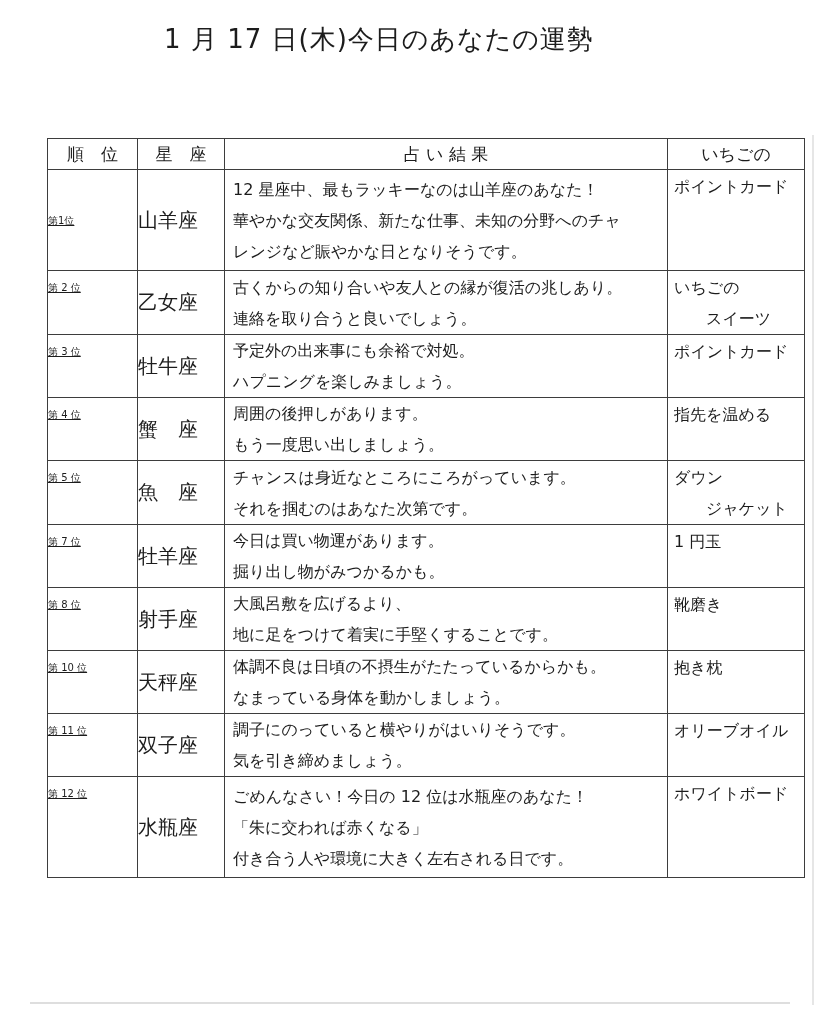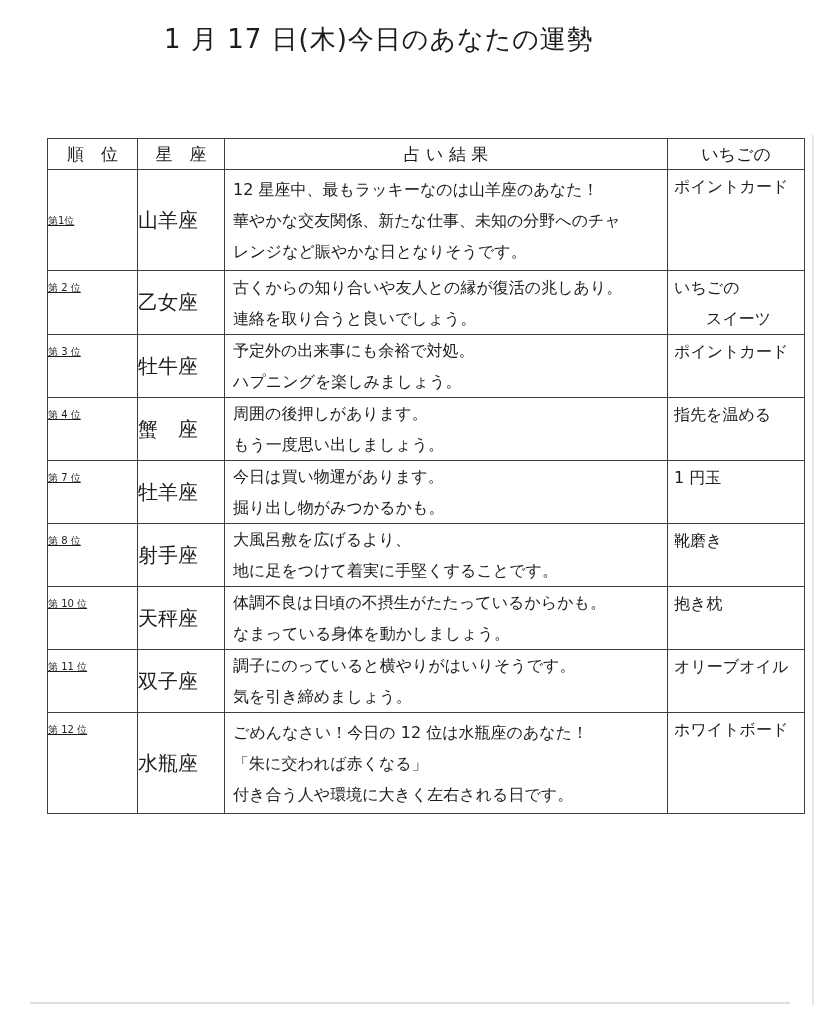--- a/index.html
+++ b/index.html
@@ -163,20 +163,32 @@
     <td class="cell-rank">第 4 位</td>
     <td class="cell-sign">蟹　座</td>
     <td class="cell-result">
           <div class="line">周囲の後押しがあります。</div>
           <div class="line">もう一度思い出しましょう。</div>
         </td>
     <td class="cell-lucky">
           <div class="line">指先を温める</div>
         </td>
   </tr>
+      <tr data-index="4">
+    <td class="cell-rank">第 5 位</td>
+    <td class="cell-sign">魚　座</td>
+    <td class="cell-result">
+          <div class="line">チャンスは身近なところにころがっています。</div>
+          <div class="line">それを掴むのはあなた次第です。</div>
+        </td>
+    <td class="cell-lucky">
+          <div class="line">ダウン</div>
+          <div class="line">　　ジャケット</div>
+        </td>
+  </tr>
       <tr data-index="6">
     <td class="cell-rank">第 7 位</td>
     <td class="cell-sign">牡羊座</td>
     <td class="cell-result">
           <div class="line">今日は買い物運があります。</div>
           <div class="line">掘り出し物がみつかるかも。</div>
         </td>
     <td class="cell-lucky">
           <div class="line">1 円玉</div>
         </td>

